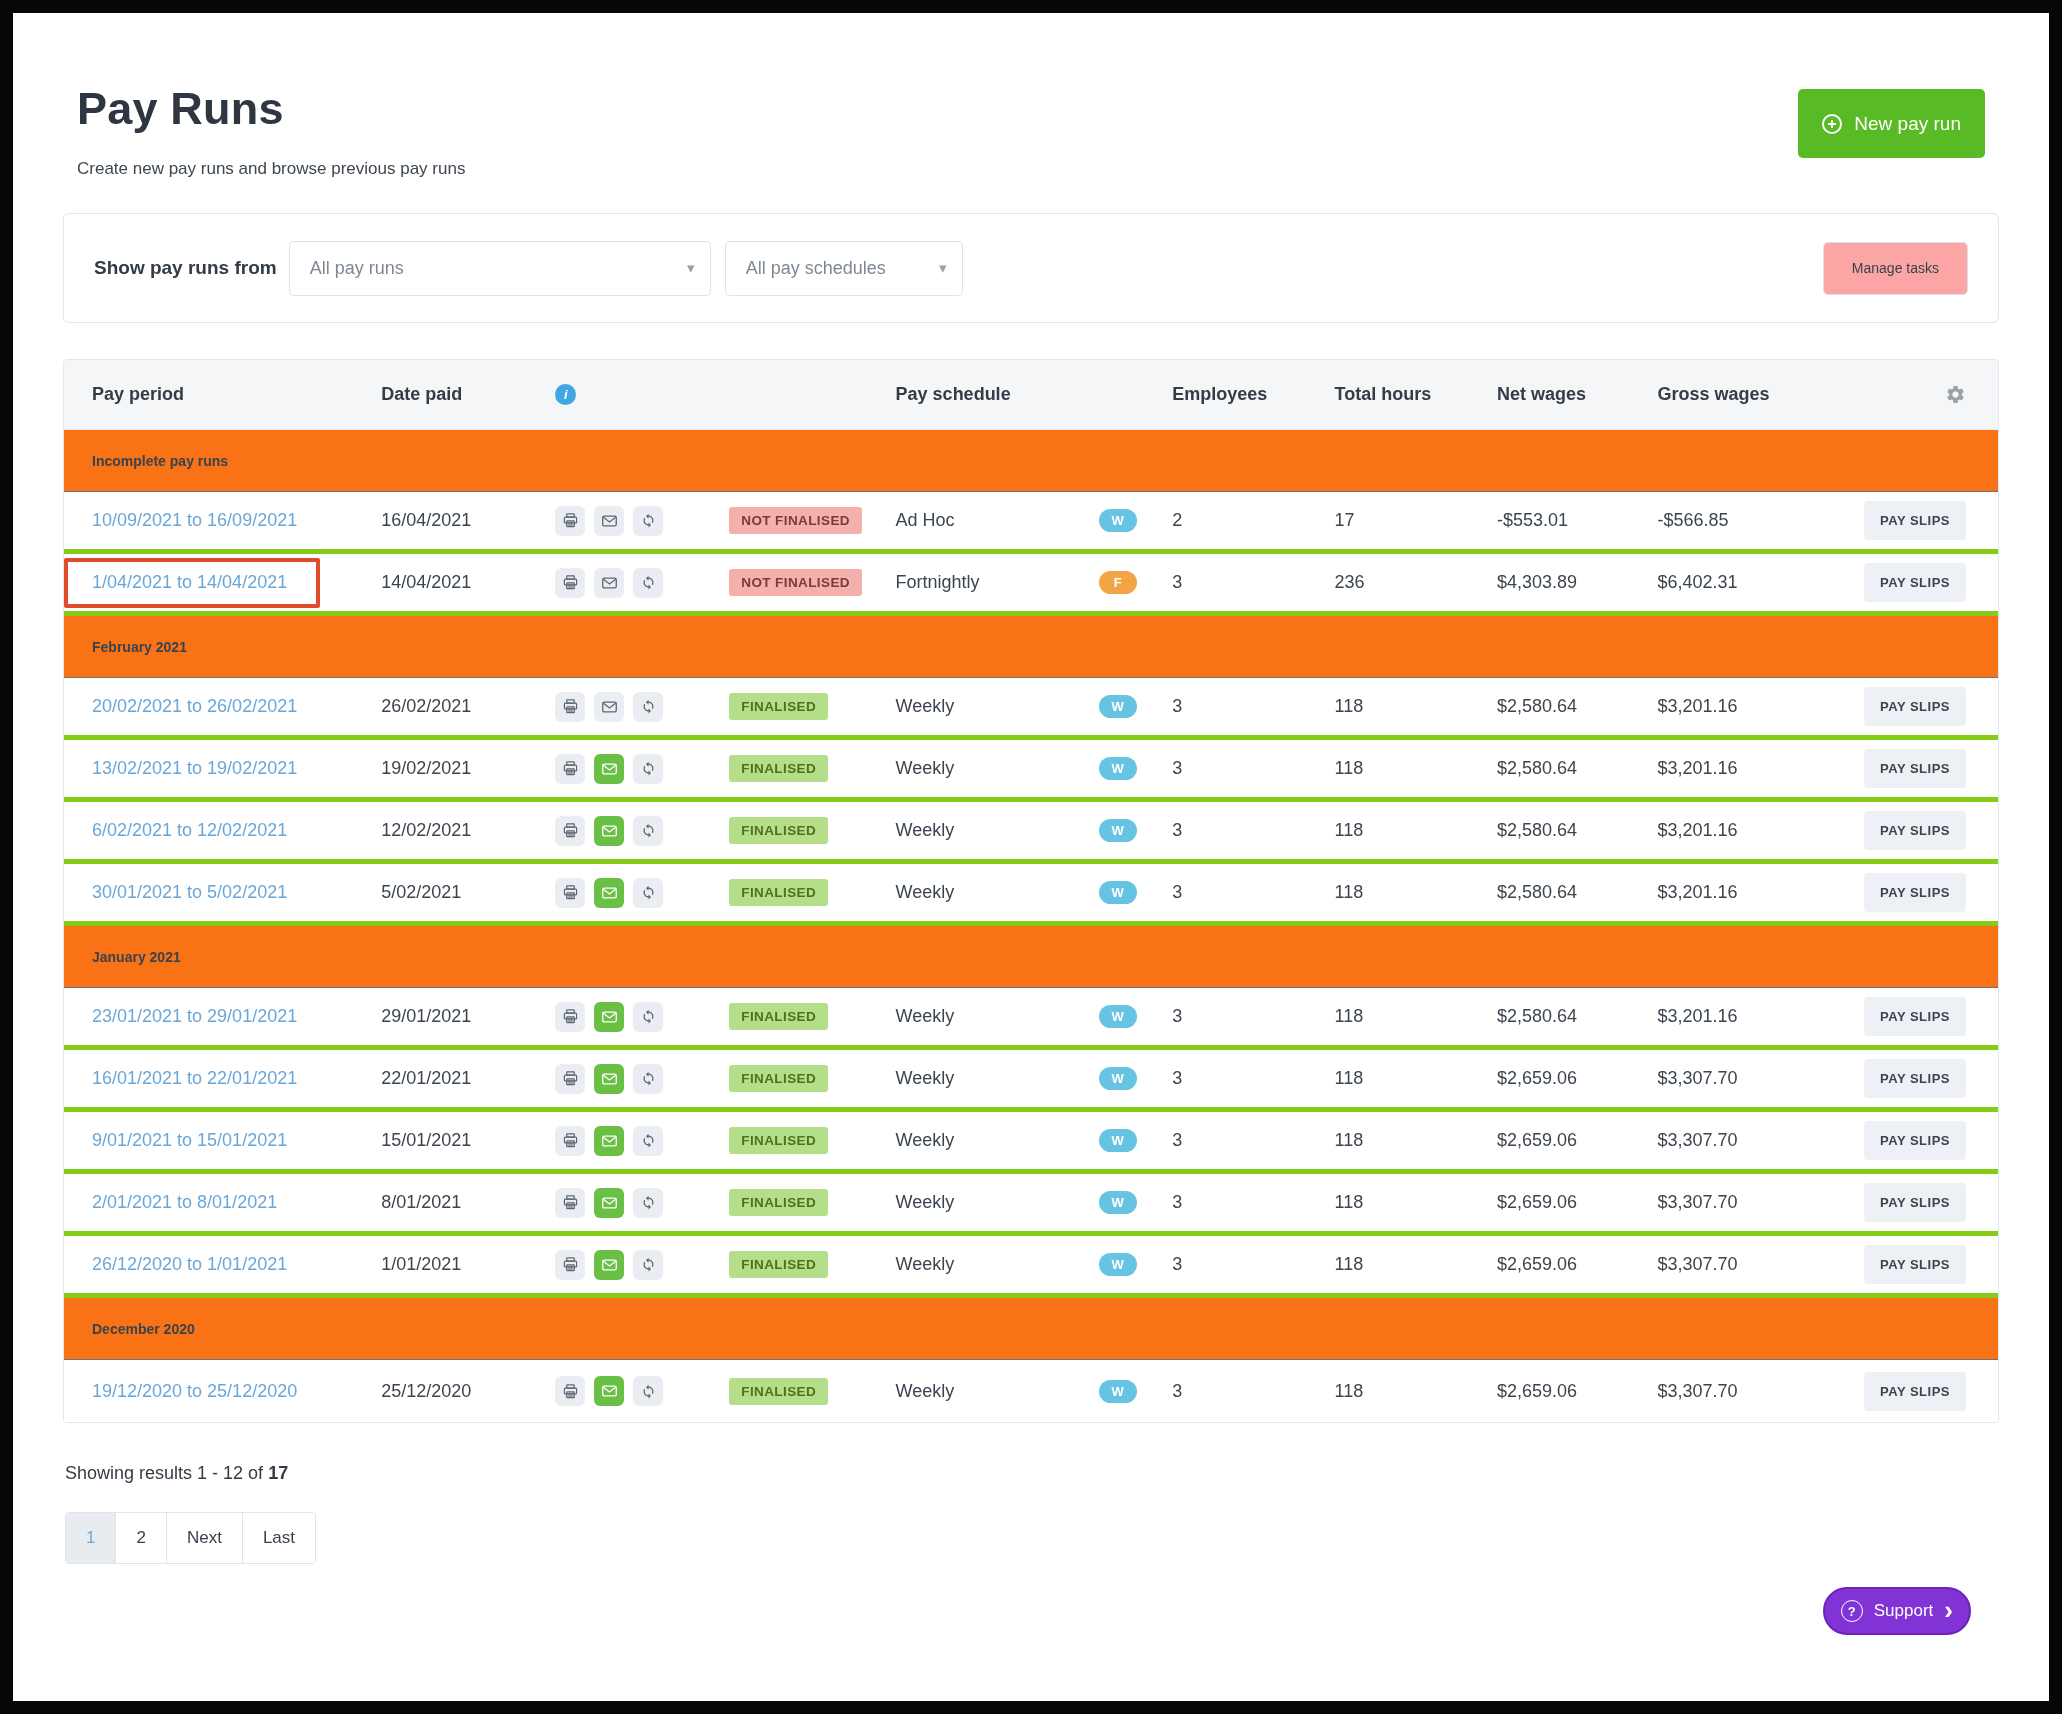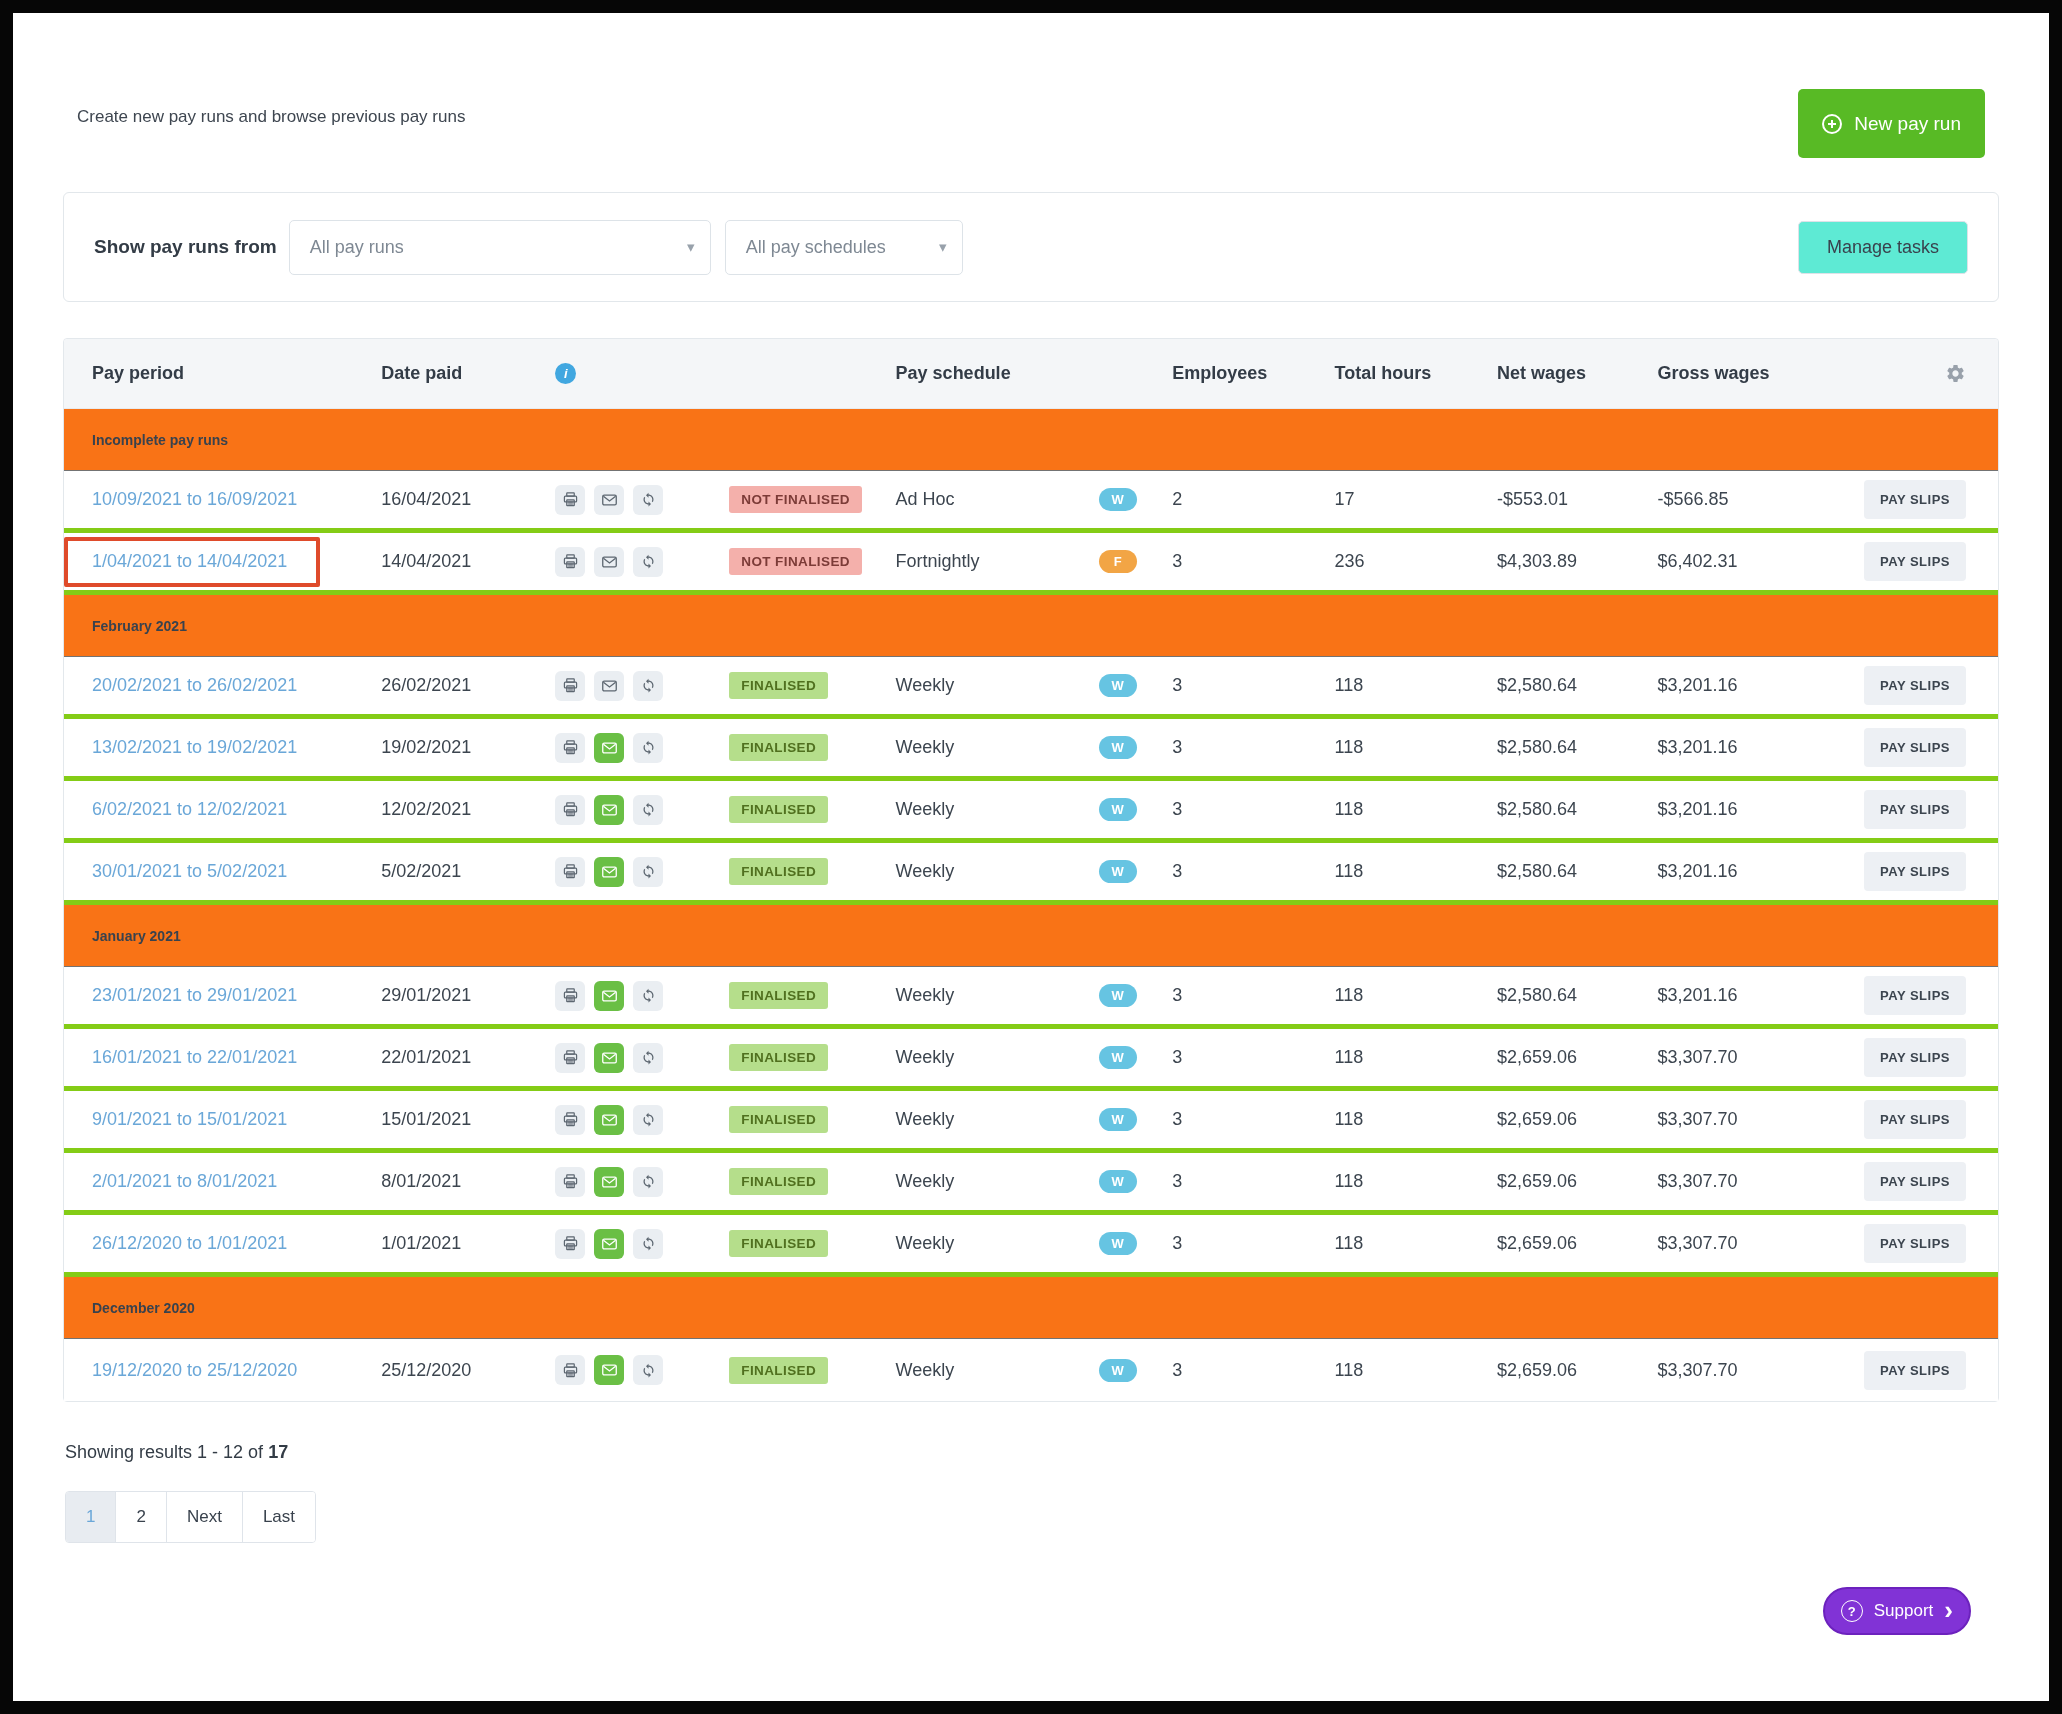--- a/index.html
+++ b/index.html
@@ -37,22 +37,22 @@
   .select {
     position: relative; height: 55px; border: 1px solid #dde3e8; border-radius: 5px;
     display: flex; align-items: center; padding: 0 42px 0 20px;
     color: #7e8893; font-size: 18px; cursor: pointer; background: #fff;
   }
   .select .caret { position: absolute; right: 15px; color: #98a1ab; font-size: 15px; }
   .select.w-lg { width: 422px; }
   .select.w-md { width: 238px; margin-left: 14px; }
   .btn-manage {
     margin-left: auto; height: 53px; padding: 0 28px;
-    background: #5eead4; border: 1px solid #dde2e8; border-radius: 5px;
-    font-size: 18px; color: #39424d; cursor: pointer; font-family: inherit;
+    background: #fca5a5; border: 1px solid #dde2e8; border-radius: 5px;
+    font-size: 14px; color: #39424d; cursor: pointer; font-family: inherit;
   }
 
   
   .table-panel { margin-top: 36px; border: 1px solid #e3e8ec; border-radius: 4px; background: #fff; }
   .grid-cols {
     display: grid;
     grid-template-columns: 16.4% 9% 9% 8.6% 10.5% 3.8% 8.4% 8.4% 8.3% 10% 1fr;
     align-items: center;
   }
   .thead { background: #f4f6f8; height: 70px; font-size: 18px; font-weight: 700; color: #333c47; border-bottom: 1px solid #e7ebef; border-radius: 4px 4px 0 0; }
@@ -129,20 +129,21 @@
 </style>
 </head>
 <body>
 
 <div class="page">
   <div class="content">
 
     
     <div class="header-bar">
       <div>
+        <h1 class="title">Pay Runs</h1>
         <p class="subtitle">Create new pay runs and browse previous pay runs</p>
       </div>
       <button class="btn-new">
         <span class="plus-circle"></span>
         <span>New pay run</span>
       </button>
     </div>
 
     
     <div class="filter-panel">

